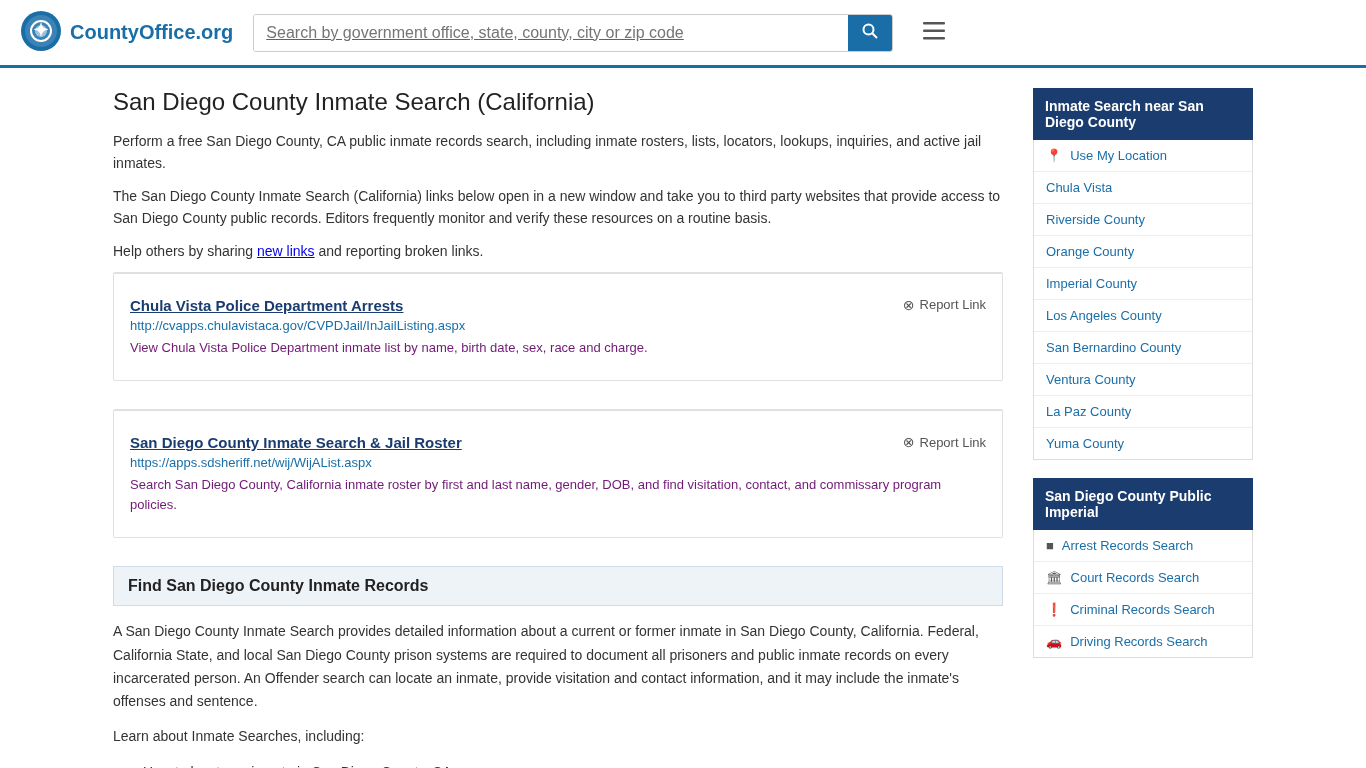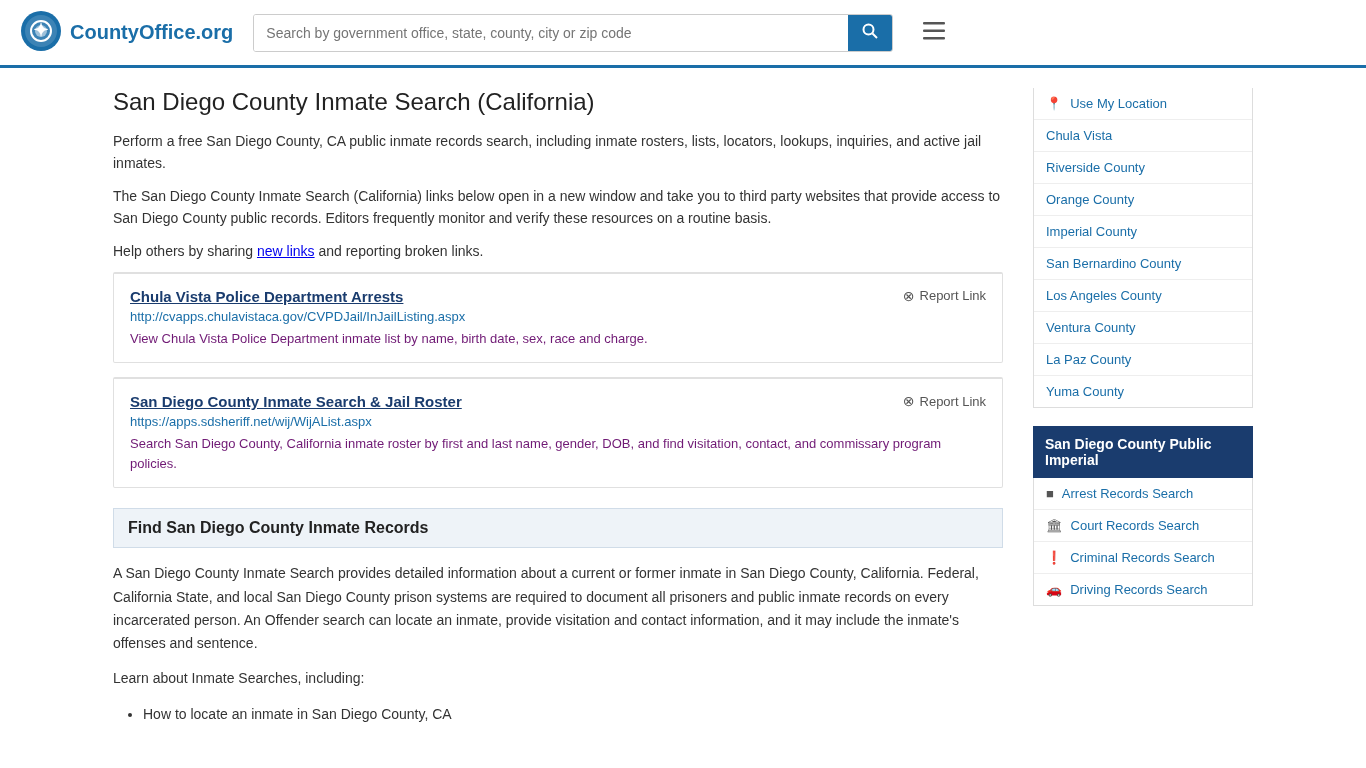--- a/index.html
+++ b/index.html
@@ -39,22 +39,23 @@
       border: 1px solid #ccc;
       border-radius: 3px;
       overflow: hidden;
       max-width: 640px;
     }
     .search-bar input {
       flex: 1;
       padding: 8px 12px;
       border: none;
       outline: none;
-      font-size: 14px;
+      font-size: 16px;
       color: #c2410c;
+      text-decoration: underline;
     }
     .search-bar button {
       background: #1a6ea8;
       border: none;
       padding: 8px 14px;
       cursor: pointer;
       color: #fff;
       font-size: 16px;
     }
     .menu-btn {
@@ -102,22 +103,22 @@
     .intro-text {
       font-size: 14px;
       color: #333;
       line-height: 1.6;
       margin-bottom: 10px;
     }
 
     .link-block {
       border: 1px solid #e0e0e0;
       border-top: 2px solid #e0e0e0;
-      padding: 14px 16px;
-      margin-bottom: 14px;
+      padding: 23px 16px;
+      margin-bottom: 28px;
       border-radius: 2px;
     }
     .link-block-header {
       display: flex;
       justify-content: space-between;
       align-items: flex-start;
       margin-bottom: 4px;
     }
     .link-block-title {
       font-size: 15px;
@@ -296,42 +297,43 @@
     <p class="body-text"><strong>Learn about Inmate Searches, including:</strong></p>
 
     <ul class="bullet-list">
       <li>How to locate an inmate in San Diego County, CA</li>
 
     </ul>
   </div>
 
   <aside class="sidebar">
 
+    <div class="sidebar-section-title">Inmate Search near San Diego County</div>
     <div class="sidebar-links">
       <div class="sidebar-link-item">
         <span class="sidebar-icon">📍</span>
         <a href="#">Use My Location</a>
       </div>
       <div class="sidebar-link-item">
         <a href="#">Chula Vista</a>
       </div>
       <div class="sidebar-link-item">
         <a href="#">Riverside County</a>
       </div>
       <div class="sidebar-link-item">
         <a href="#">Orange County</a>
       </div>
       <div class="sidebar-link-item">
         <a href="#">Imperial County</a>
       </div>
       <div class="sidebar-link-item">
+        <a href="#">Los Angeles County</a>
+      </div>
+      <div class="sidebar-link-item">
         <a href="#">San Bernardino County</a>
-      </div>
-      <div class="sidebar-link-item">
-        <a href="#">Los Angeles County</a>
       </div>
       <div class="sidebar-link-item">
         <a href="#">Ventura County</a>
       </div>
       <div class="sidebar-link-item">
         <a href="#">La Paz County</a>
       </div>
       <div class="sidebar-link-item">
         <a href="#">Yuma County</a>
       </div>

